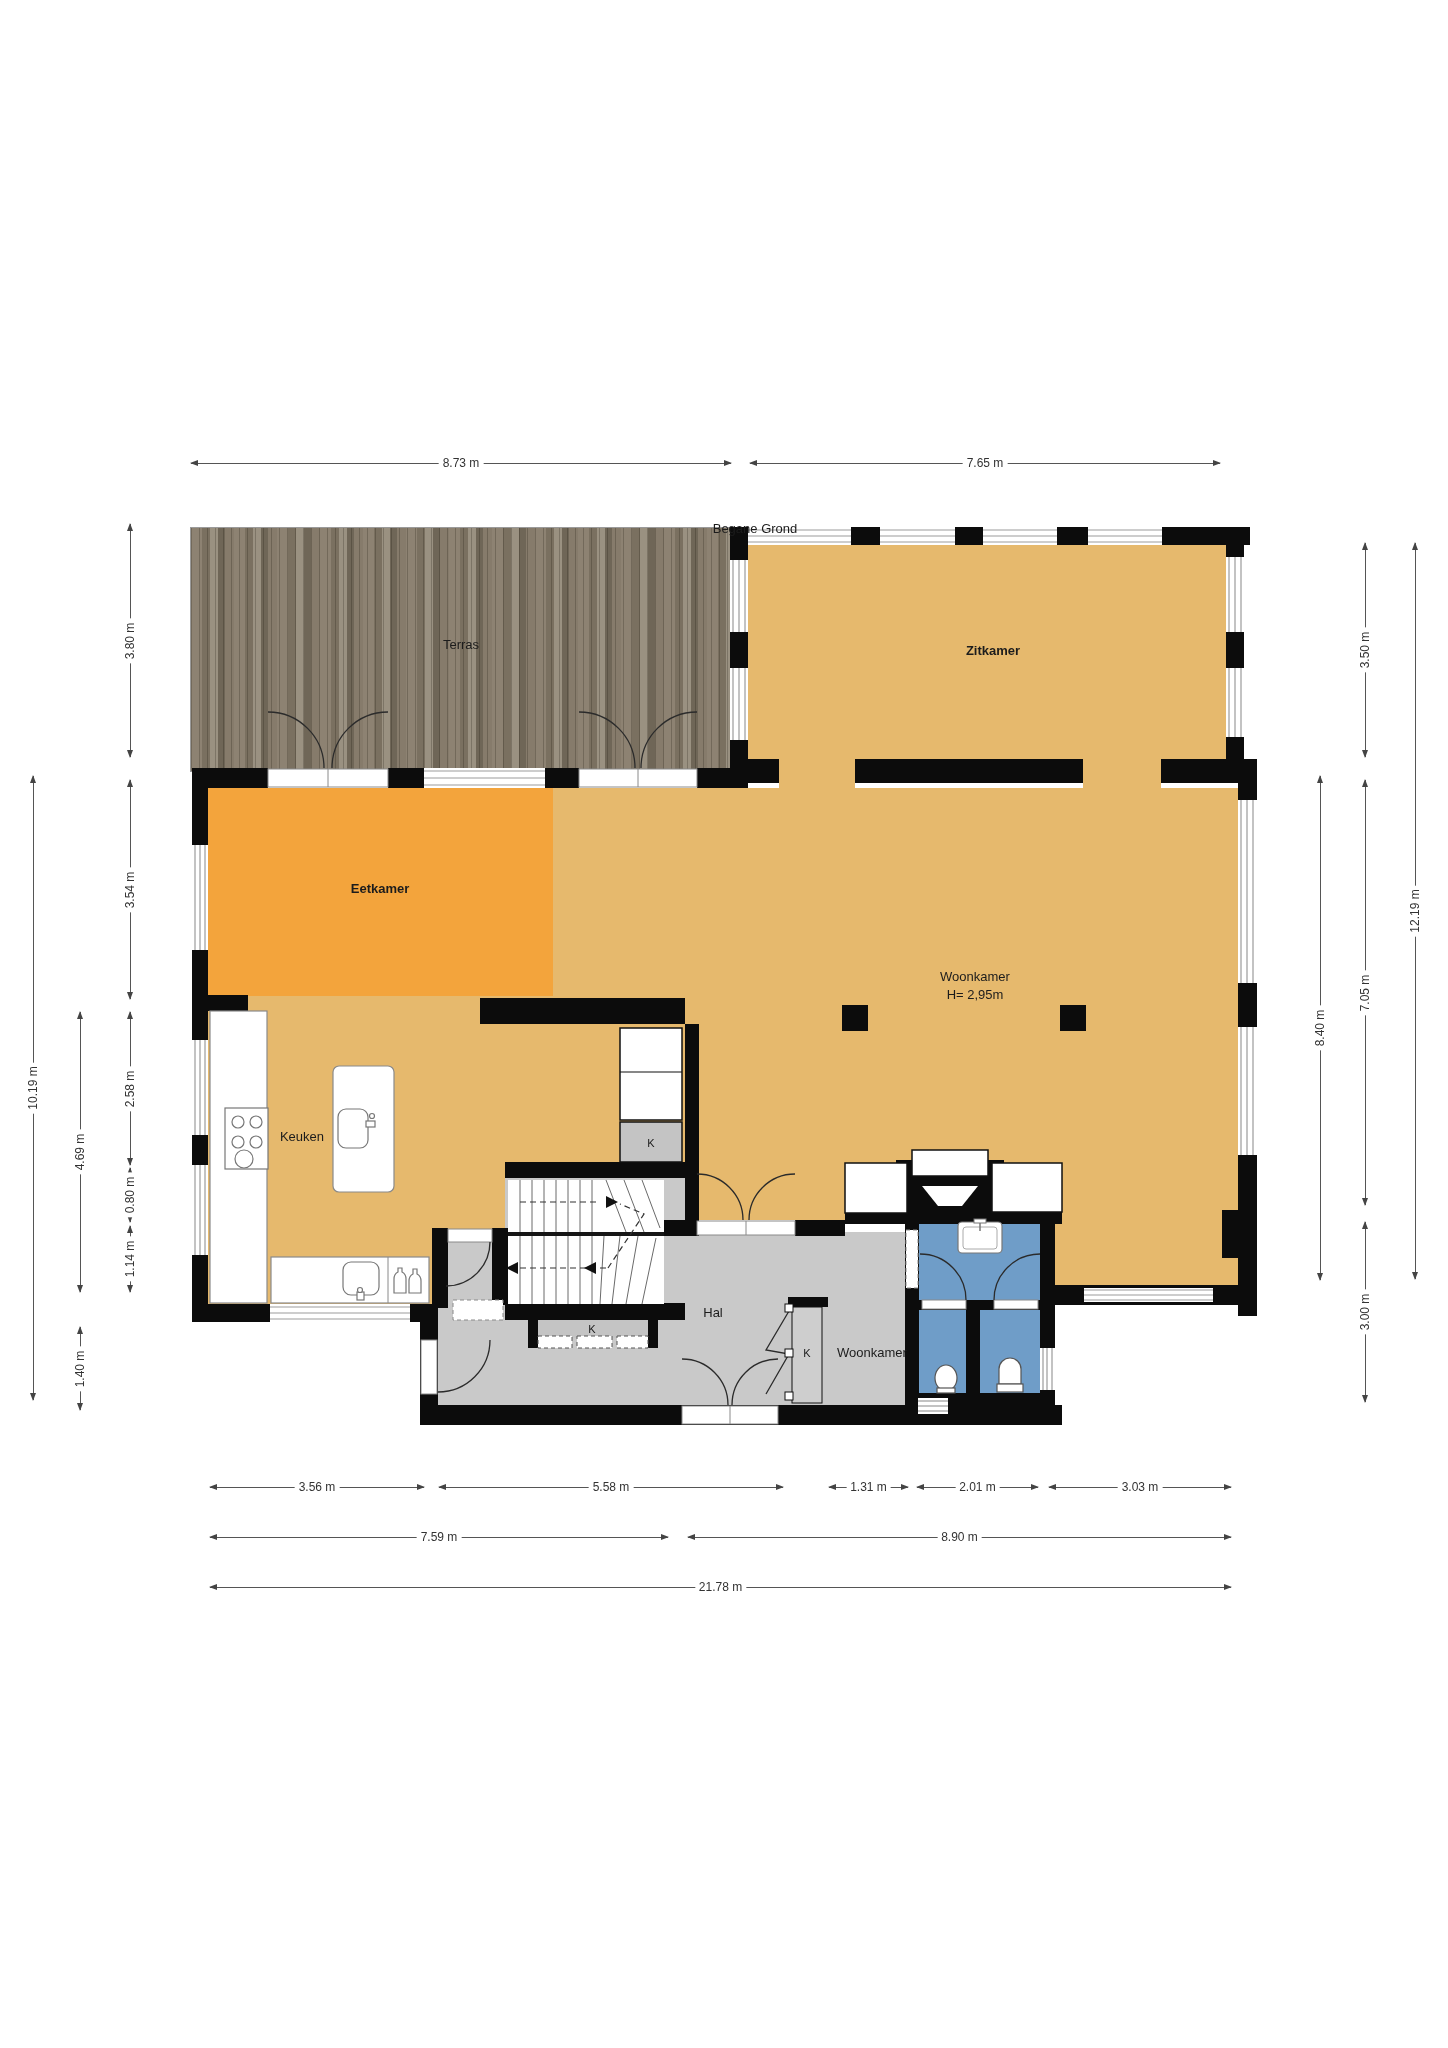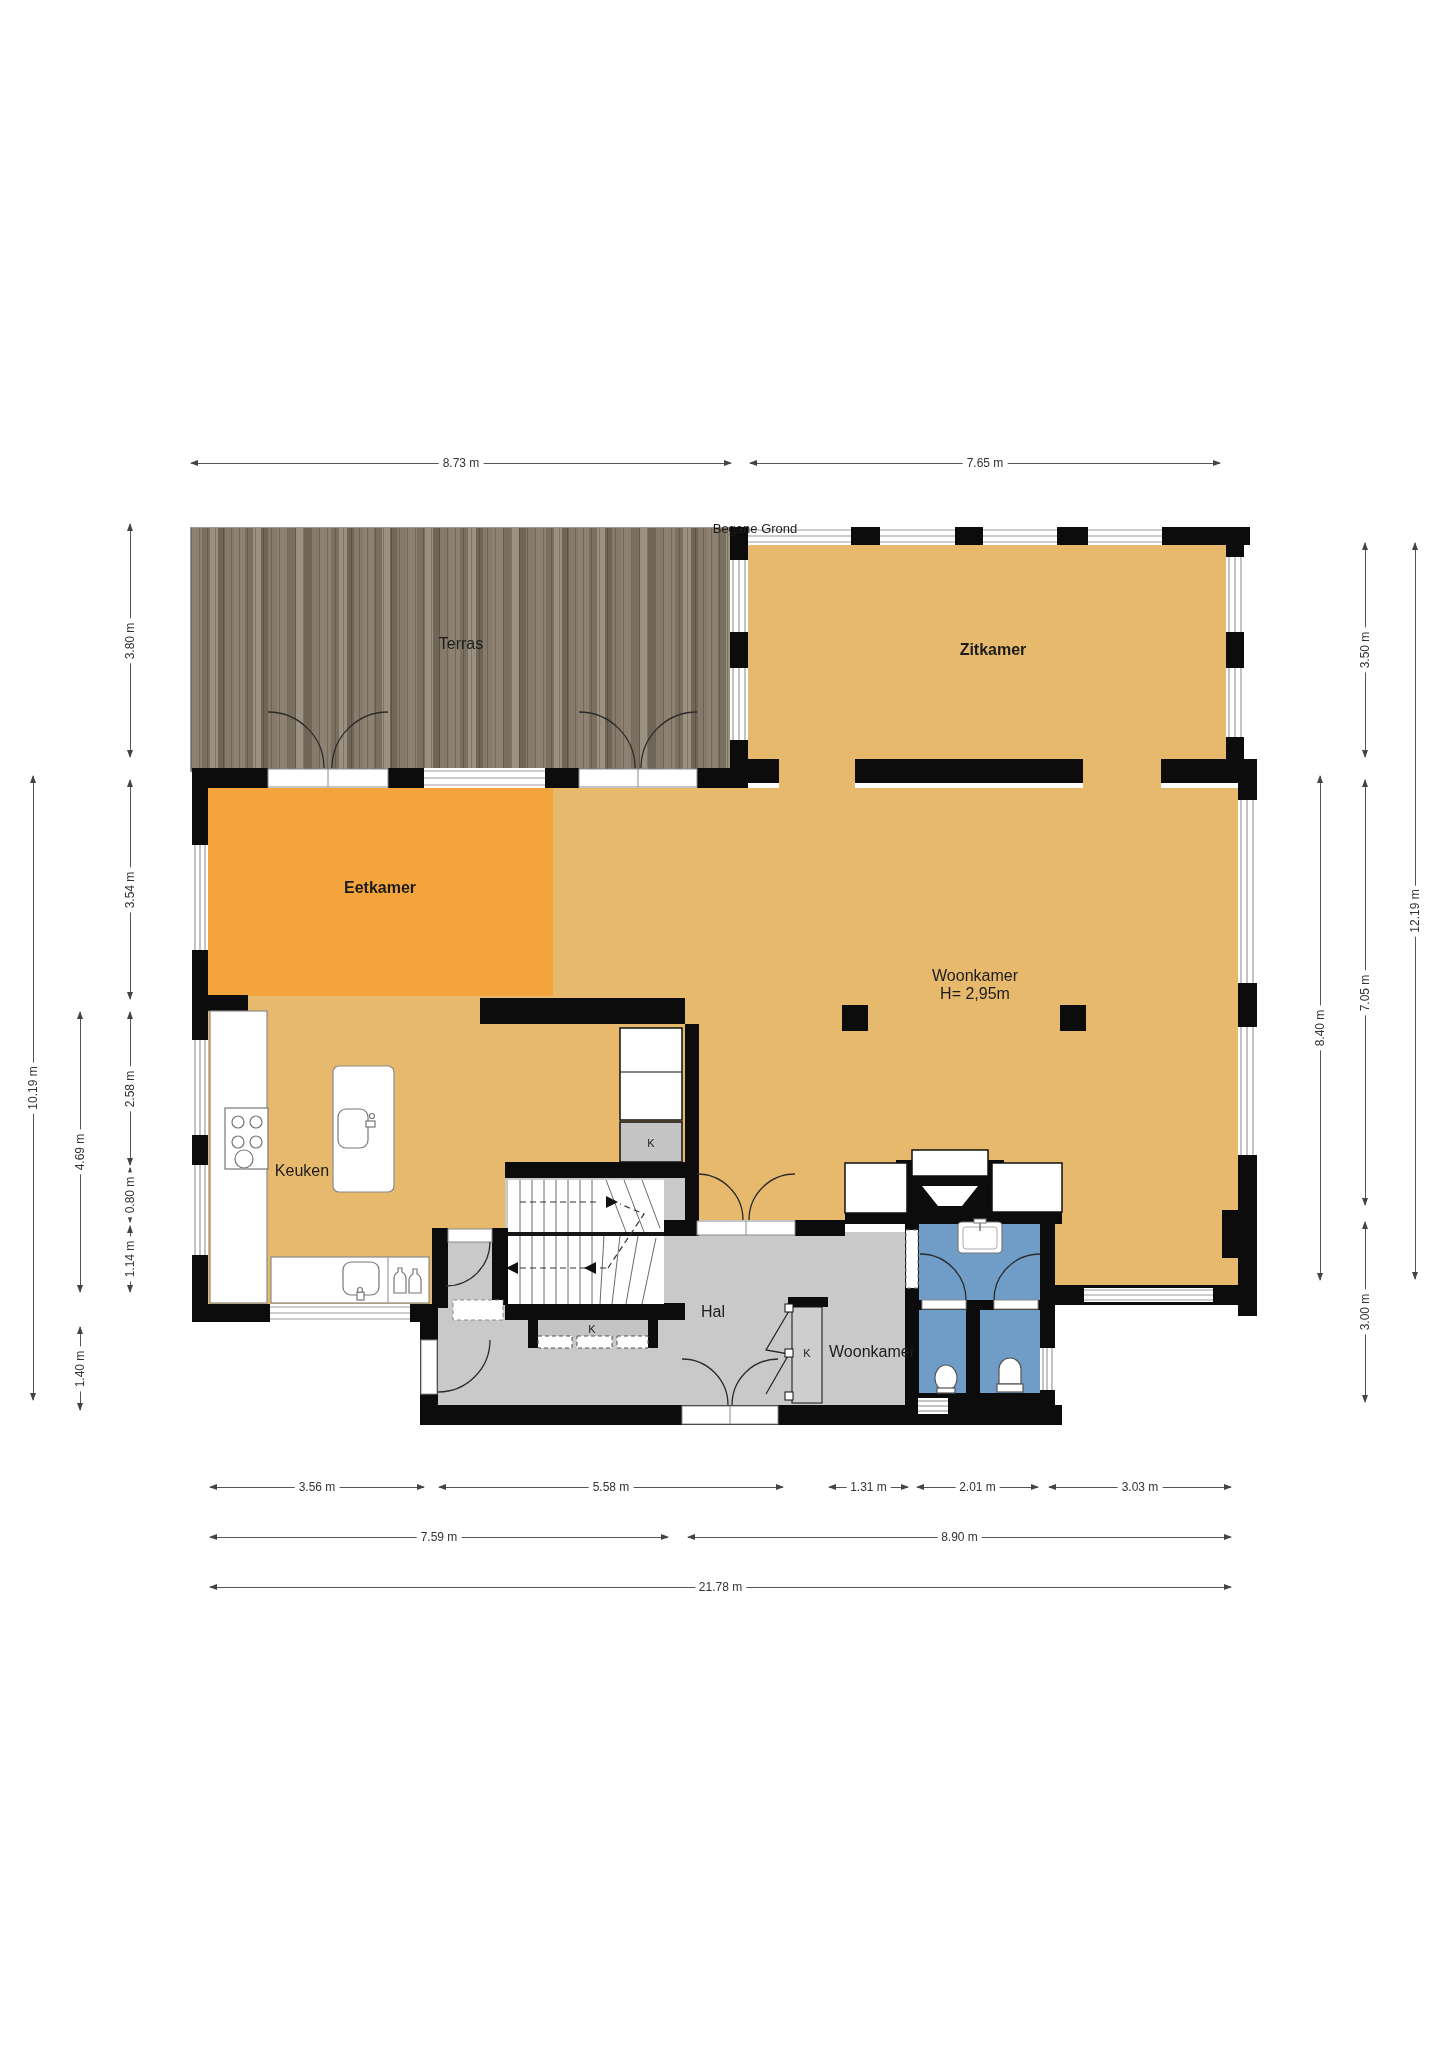--- a/index.html
+++ b/index.html
@@ -10,21 +10,21 @@
   .fill-tan{background:#e6b96d;}
   .fill-orange{background:#f3a43c;}
   .fill-gray{background:#c9c9c9;}
   .fill-blue{background:#6f9dc8;}
   .terras{background:
       repeating-linear-gradient(90deg, rgba(20,15,5,.22) 0 1px, rgba(255,255,255,0) 1px 8px),
       repeating-linear-gradient(90deg,#8d8272 0 11px,#7a7060 11px 19px,#9a9181 19px 27px,#6f6657 27px 34px,#867b6b 34px 43px);
       border:1px solid #9a9a9a;}
   svg.overlay{position:absolute;left:0;top:0;pointer-events:none;}
   
-  .room-label{position:absolute;transform:translate(-50%,-50%);font-size:16px;color:#1c1c1c;white-space:nowrap;}
+  .room-label{position:absolute;transform:translate(-50%,-50%);font-size:13px;color:#1c1c1c;white-space:nowrap;}
   .small-label{font-size:11px;}
   .title{position:absolute;transform:translate(-50%,-50%);font-size:13px;color:#1c1c1c;white-space:nowrap;margin-top:36px;}
   
   .dim{position:absolute;}
   .dim .line-h{position:absolute;left:0;right:0;top:0;height:1px;background:#555;}
   .dim .line-v{position:absolute;top:0;bottom:0;left:0;width:1px;background:#555;}
   .dim-label{position:absolute;left:50%;top:50%;transform:translate(-50%,-50%);
              background:#fff;padding:0 4px;font-size:12px;color:#333;white-space:nowrap;}
   .dim-label.rot{transform:translate(-50%,-50%) rotate(-90deg);}
   .ah{position:absolute;width:0;height:0;}
@@ -328,21 +328,21 @@
       </g>
     </g>
   </svg>
 
   <div class="title" style="left:755px;top:492px;">Begane Grond</div>
   <div class="room-label" style="left:461px;top:644px;">Terras</div>
   <div class="room-label" style="left:993px;top:650px;font-weight:bold;">Zitkamer</div>
   <div class="room-label" style="left:380px;top:888px;font-weight:bold;">Eetkamer</div>
   <div class="room-label" style="left:975px;top:976px;text-align:right;">Woonkamer</div>
   <div class="room-label" style="left:975px;top:994px;">H= 2,95m</div>
-  <div class="room-label" style="left:302px;top:1136px;margin-top:35px;">Keuken</div>
+  <div class="room-label" style="left:302px;top:1136px;">Keuken</div>
   <div class="room-label" style="left:713px;top:1312px;">Hal</div>
   <div class="room-label" style="left:872px;top:1352px;">Woonkamer</div>
   <div class="room-label small-label" style="left:651px;top:1143px;">K</div>
   <div class="room-label small-label" style="left:592px;top:1329px;">K</div>
   <div class="room-label small-label" style="left:807px;top:1353px;">K</div>
 
   <div class="dim" style="left:191px;top:463px;width:540px;height:0;">
     <span class="line-h"></span>
       <span class="ah ah-l"></span>
       <span class="ah ah-r"></span>

